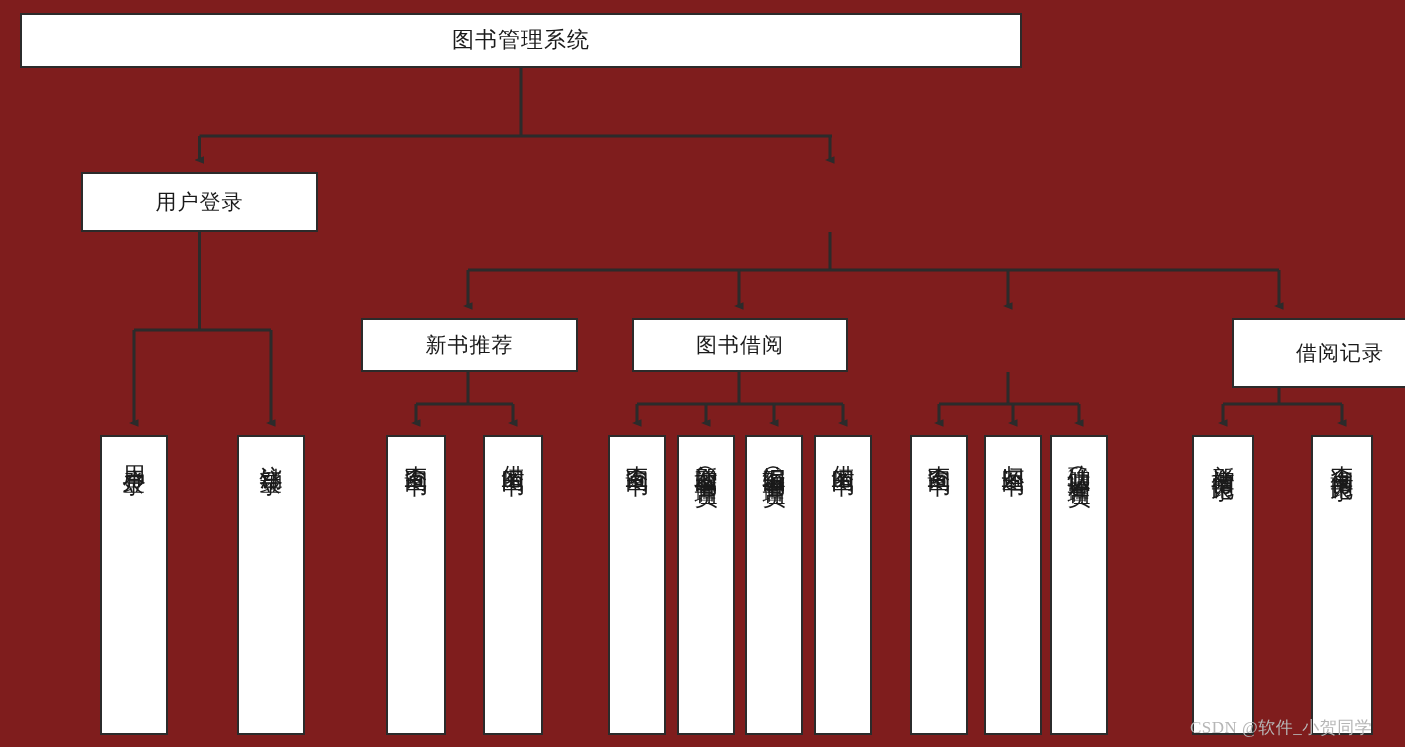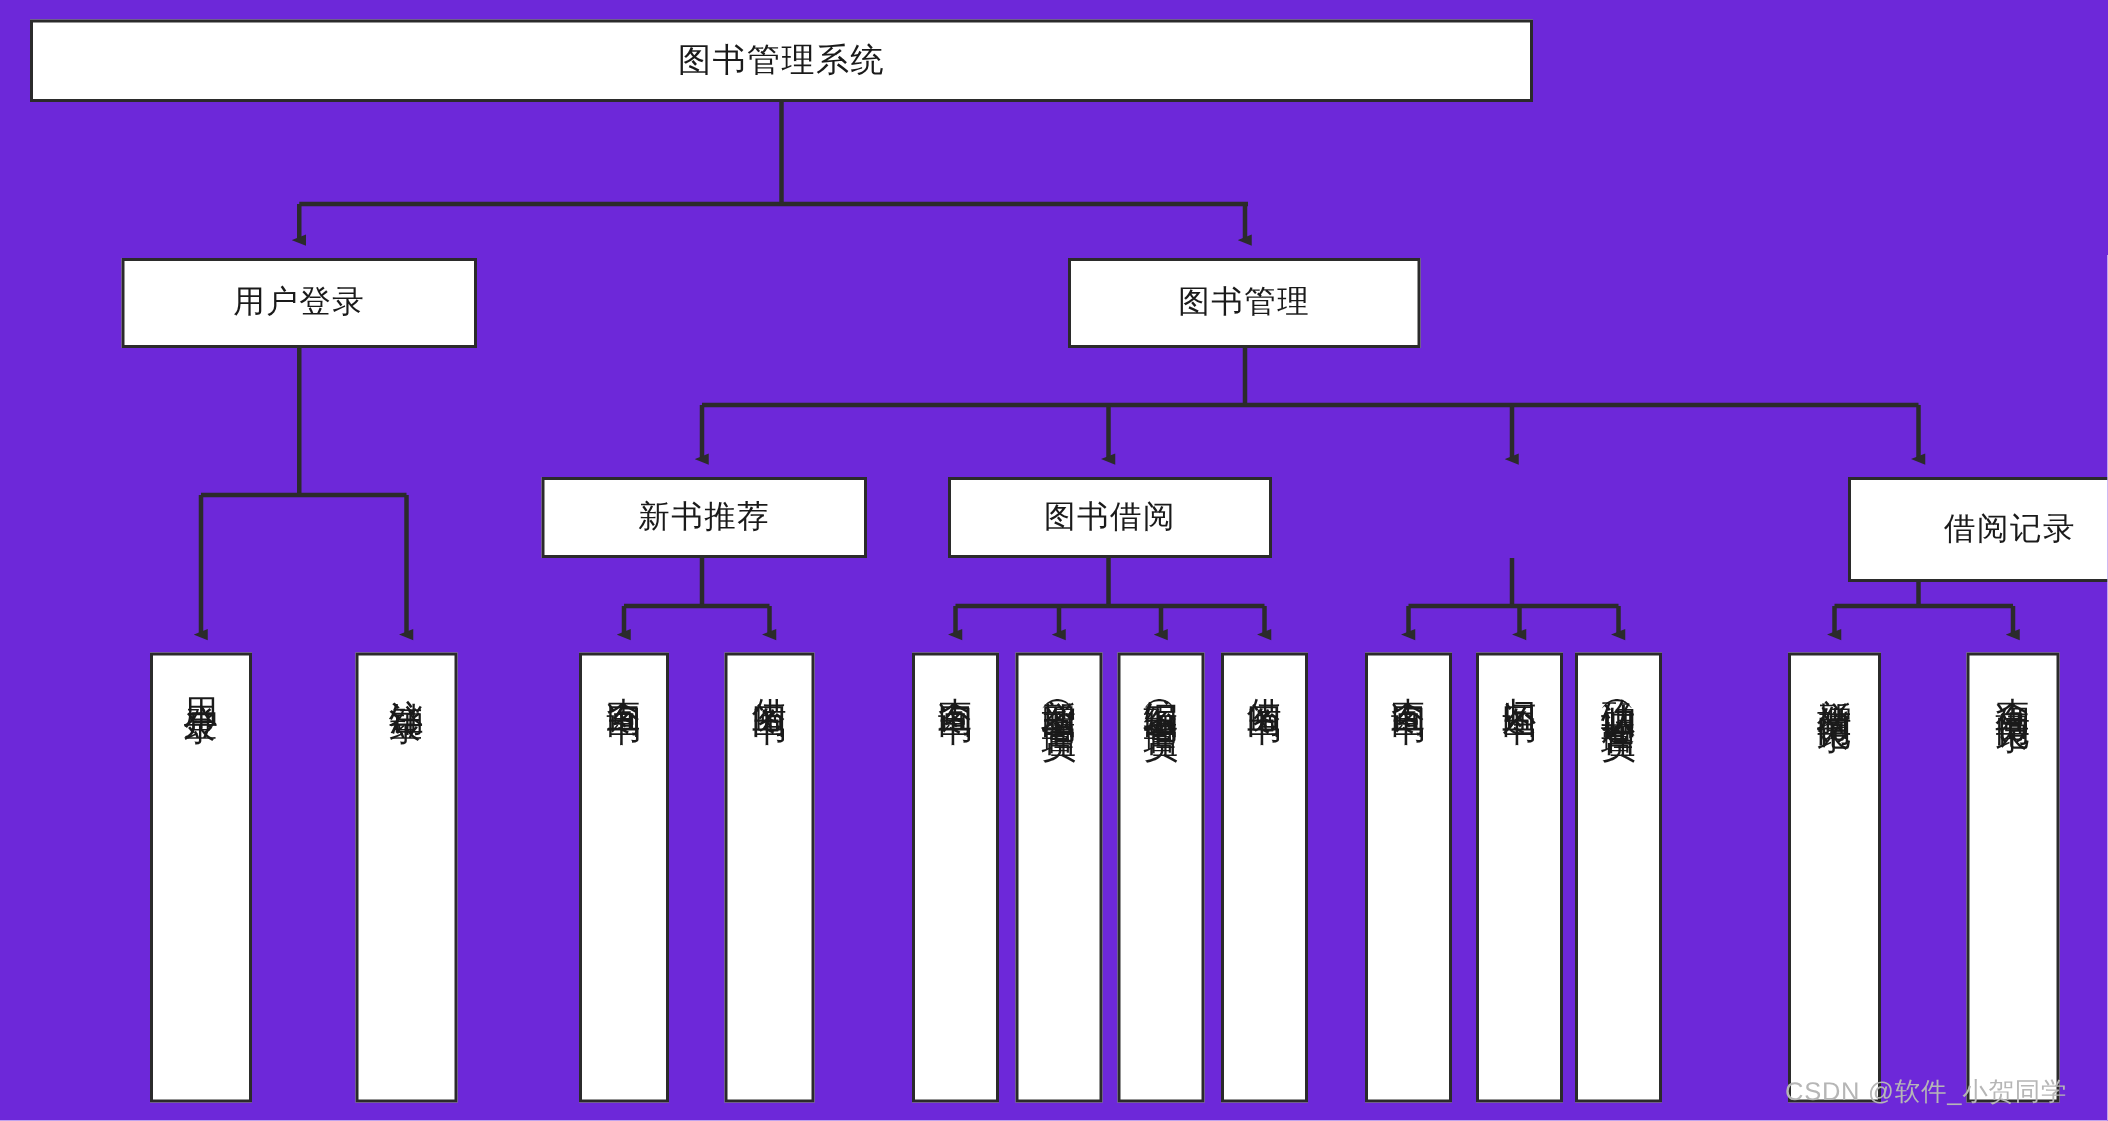--- a/index.html
+++ b/index.html
@@ -9,21 +9,21 @@
     background: #ffffff;
   }
   body {
     font-family: "Liberation Sans", "DejaVu Sans", sans-serif;
     color: #1a1a1a;
   }
   #canvas {
     position: relative;
     width: 1405px;
     height: 747px;
-    background: #6d28d9;
+    background: #7f1d1d;
     overflow: hidden;
   }
   #edges {
     position: absolute;
     left: 0;
     top: 0;
     width: 1405px;
     height: 747px;
     pointer-events: none;
   }
@@ -63,20 +63,21 @@
     line-height: 1.08;
     letter-spacing: 3px;
   }
   .watermark {
     position: absolute;
     font-size: 17px;
     color: #b6b6b6;
     white-space: nowrap;
     z-index: 5;
     letter-spacing: 0.5px;
+    font-family: Liberation Serif, serif;
   }
 </style>
 </head>
 <body>
 
 <div id="canvas">
 
   <svg id="edges" viewBox="0 0 1405 747" xmlns="http://www.w3.org/2000/svg">
     <defs>
       <marker id="arrow" markerWidth="10" markerHeight="10" refX="4.2" refY="5" orient="auto" markerUnits="userSpaceOnUse">
@@ -127,23 +128,20 @@
     </g>
   </svg>
 
   <div class="node horiz root" style="left: 20px; top: 13px; width: 1002px; height: 55px;">
     <span class="node-label">图书管理系统</span>
   </div>
 
   <div class="node horiz" style="left: 81px; top: 172px; width: 237px; height: 60px;">
     <span class="node-label">用户登录</span>
   </div>
-  <div class="node horiz" style="left: 712px; top: 172px; width: 235px; height: 60px;">
-    <span class="node-label">图书管理</span>
-  </div>
 
   <div class="node horiz" style="left: 361px; top: 318px; width: 217px; height: 54px; justify-content: center;">
     <span class="node-label">新书推荐</span>
   </div>
   <div class="node horiz" style="left: 632px; top: 318px; width: 216px; height: 54px; justify-content: center;">
     <span class="node-label">图书借阅</span>
   </div>
   <div class="node horiz" style="left: 1232px; top: 318px; width: 216px; height: 70px;">
     <span class="node-label">借阅记录</span>
   </div>

